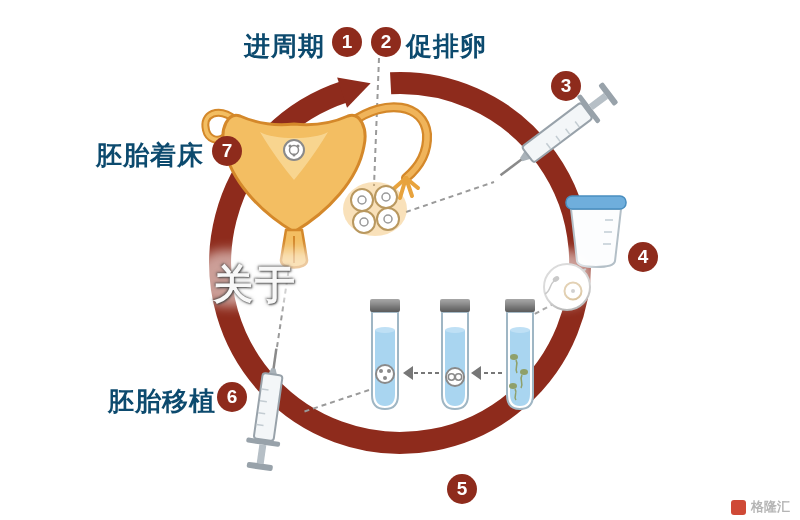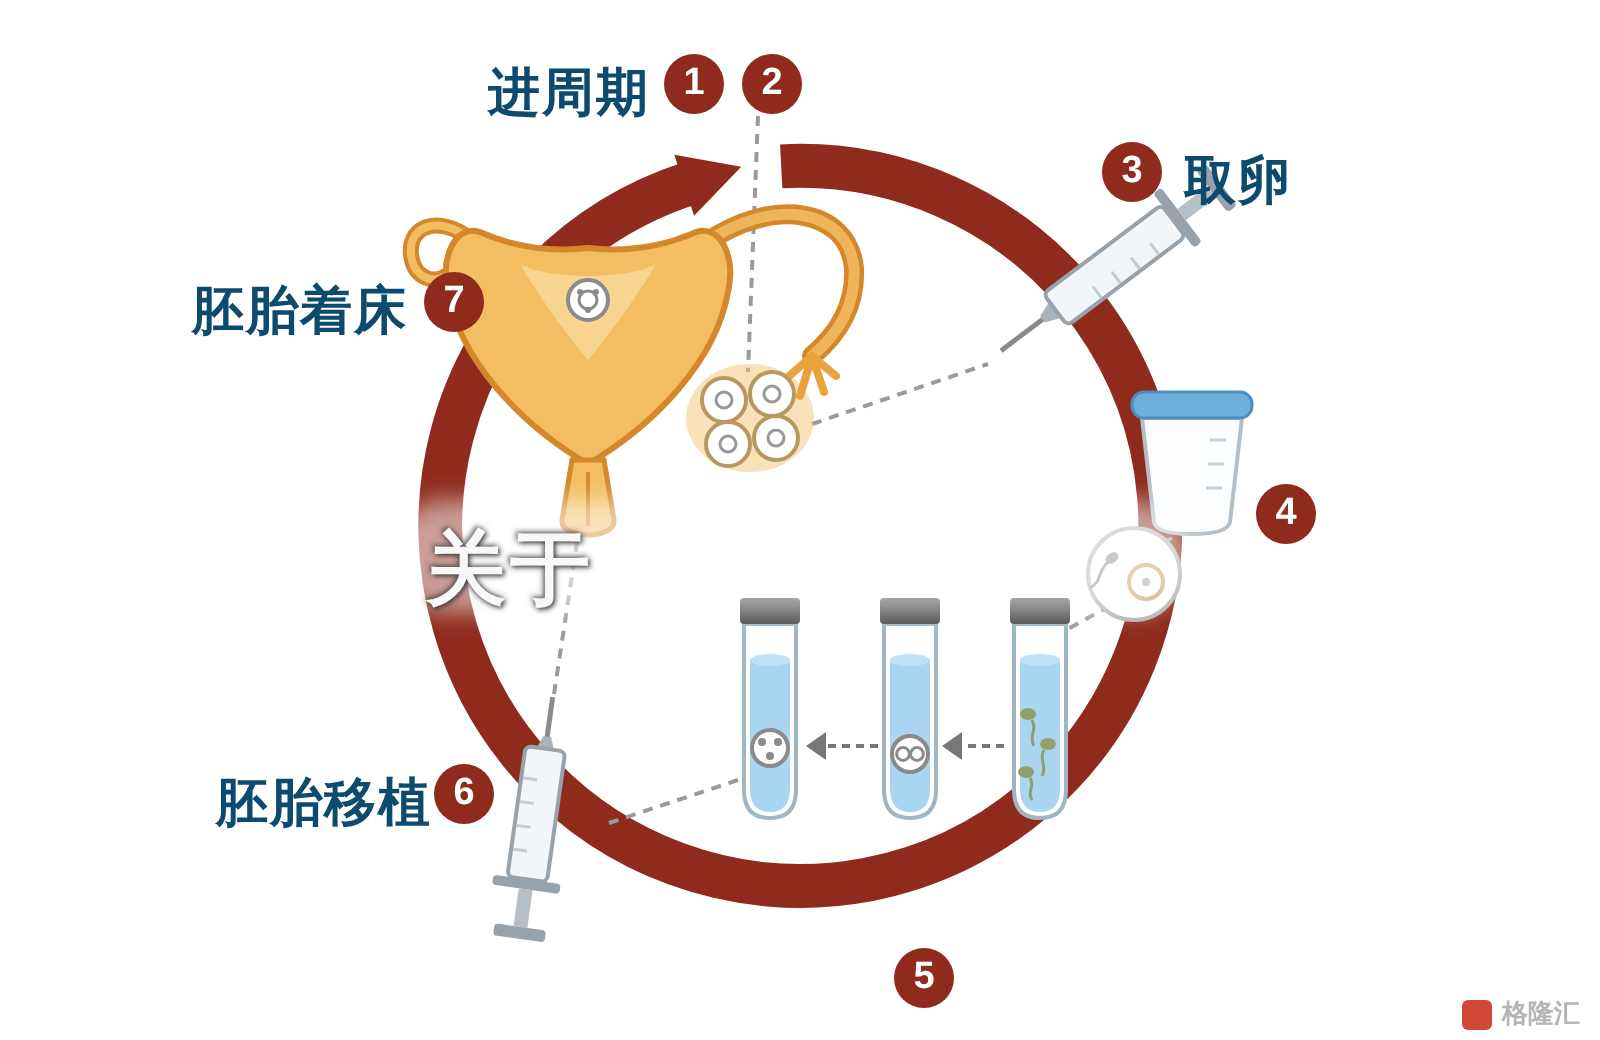--- a/index.html
+++ b/index.html
@@ -181,21 +181,21 @@
 
   <div class="badge" style="left:332px;top:27px">1</div>
   <div class="badge" style="left:371px;top:27px">2</div>
   <div class="badge" style="left:551px;top:71px">3</div>
   <div class="badge" style="left:628px;top:242px">4</div>
   <div class="badge" style="left:447px;top:474px">5</div>
   <div class="badge" style="left:217px;top:382px">6</div>
   <div class="badge" style="left:212px;top:136px">7</div>
 
   <div class="lbl" style="left:244px;top:29px">进周期</div>
-  <div class="lbl" style="left:592px;top:73px">取卵</div>
+  <div class="lbl" style="left:406px;top:29px">促排卵</div>
   <div class="lbl" style="left:108px;top:384px">胚胎移植</div>
   <div class="lbl" style="left:96px;top:138px">胚胎着床</div>
 
   <div class="brand">
     <div class="brand-logo"></div>
     <span class="brand-text">格隆汇</span>
   </div>
 
 </div>
 

